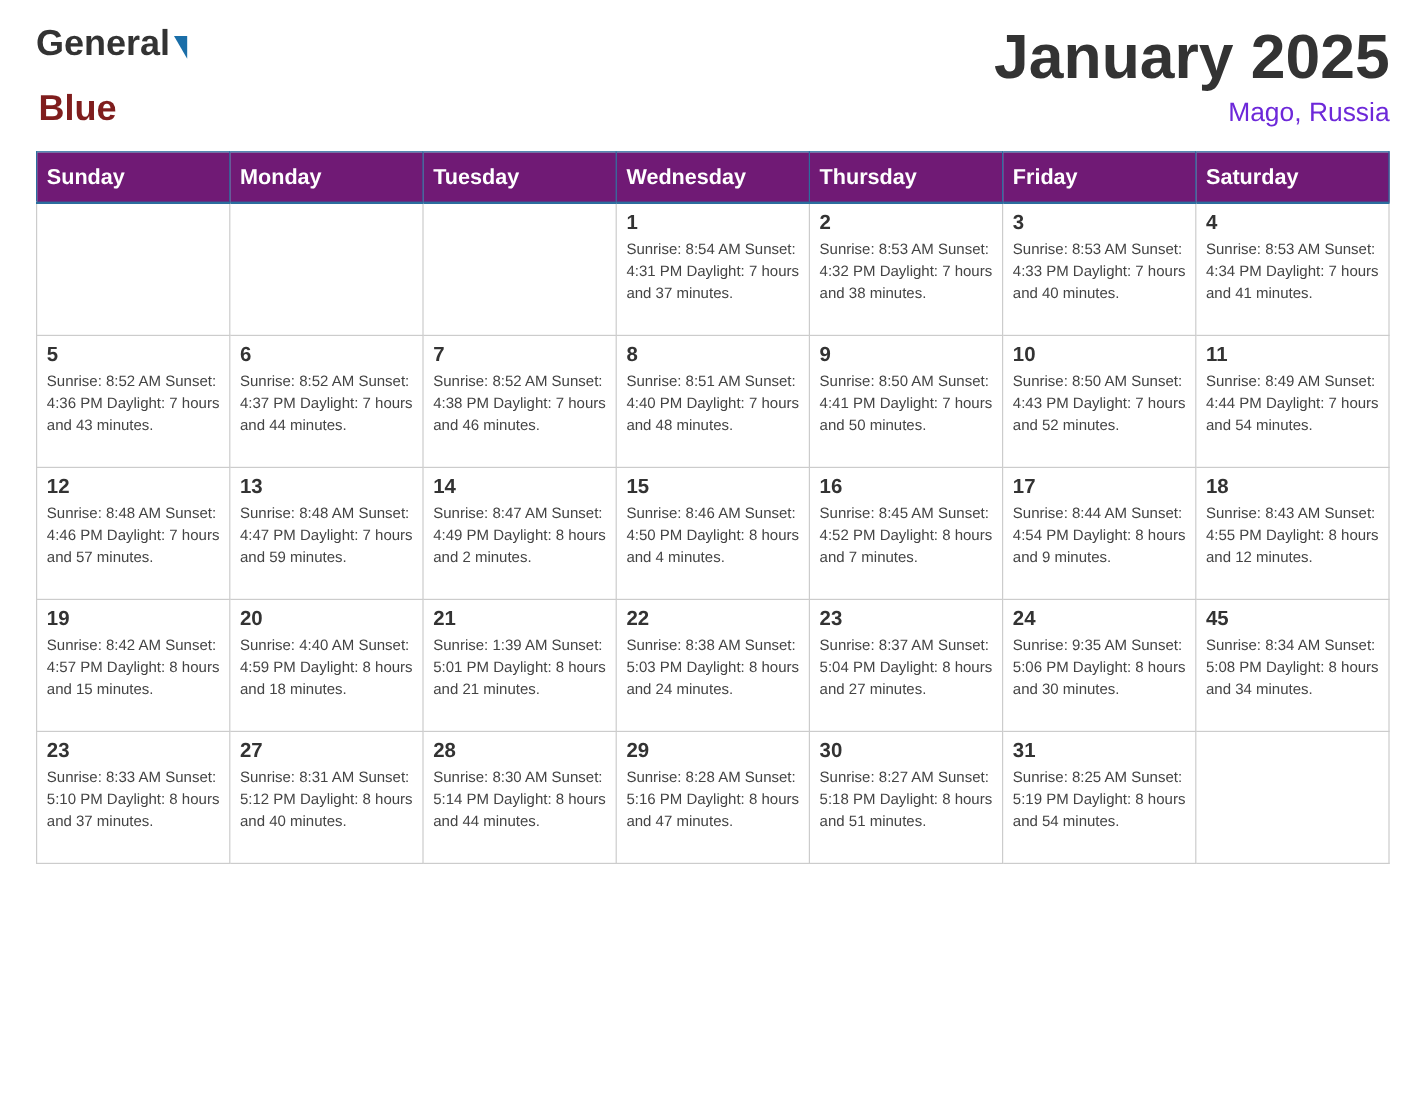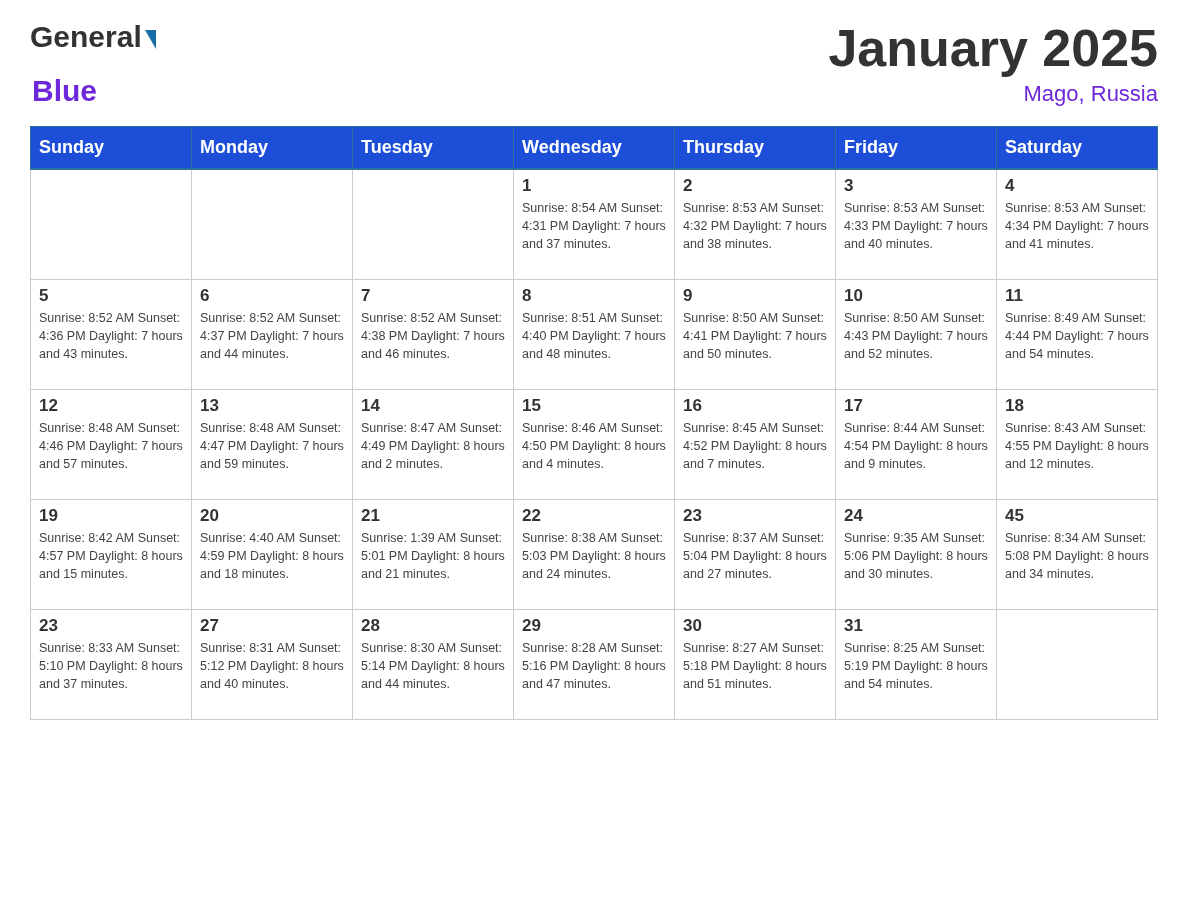--- a/index.html
+++ b/index.html
@@ -36,21 +36,21 @@
       font-size: 22px;
       color: #6d28d9;
       margin-top: 4px;
     }
     table {
       width: 100%;
       border-collapse: collapse;
       table-layout: fixed;
     }
     thead tr th {
-      background-color: #1d4ed8;
+      background-color: #701a75;
       color: #fff;
       font-size: 18px;
       font-weight: 600;
       padding: 10px 8px;
       text-align: left;
       border: 1px solid #2c6e9e;
     }
     tbody tr td {
       vertical-align: top;
       border: 1px solid #ccc;
@@ -83,21 +83,21 @@
       align-items: center;
     }
     .logo-text-general {
       font-size: 30px;
       font-weight: bold;
       color: #333;
     }
     .logo-text-blue {
       font-size: 30px;
       font-weight: bold;
-      color: #6d28d9;
+      color: #7f1d1d;
       margin-left: 2px;
     }
     .logo-arrow {
       display: inline-block;
       margin-left: 3px;
       width: 0;
       height: 0;
       border-left: 11px solid transparent;
       border-right: 0px solid transparent;
       border-top: 19px solid #1a6ea8;

